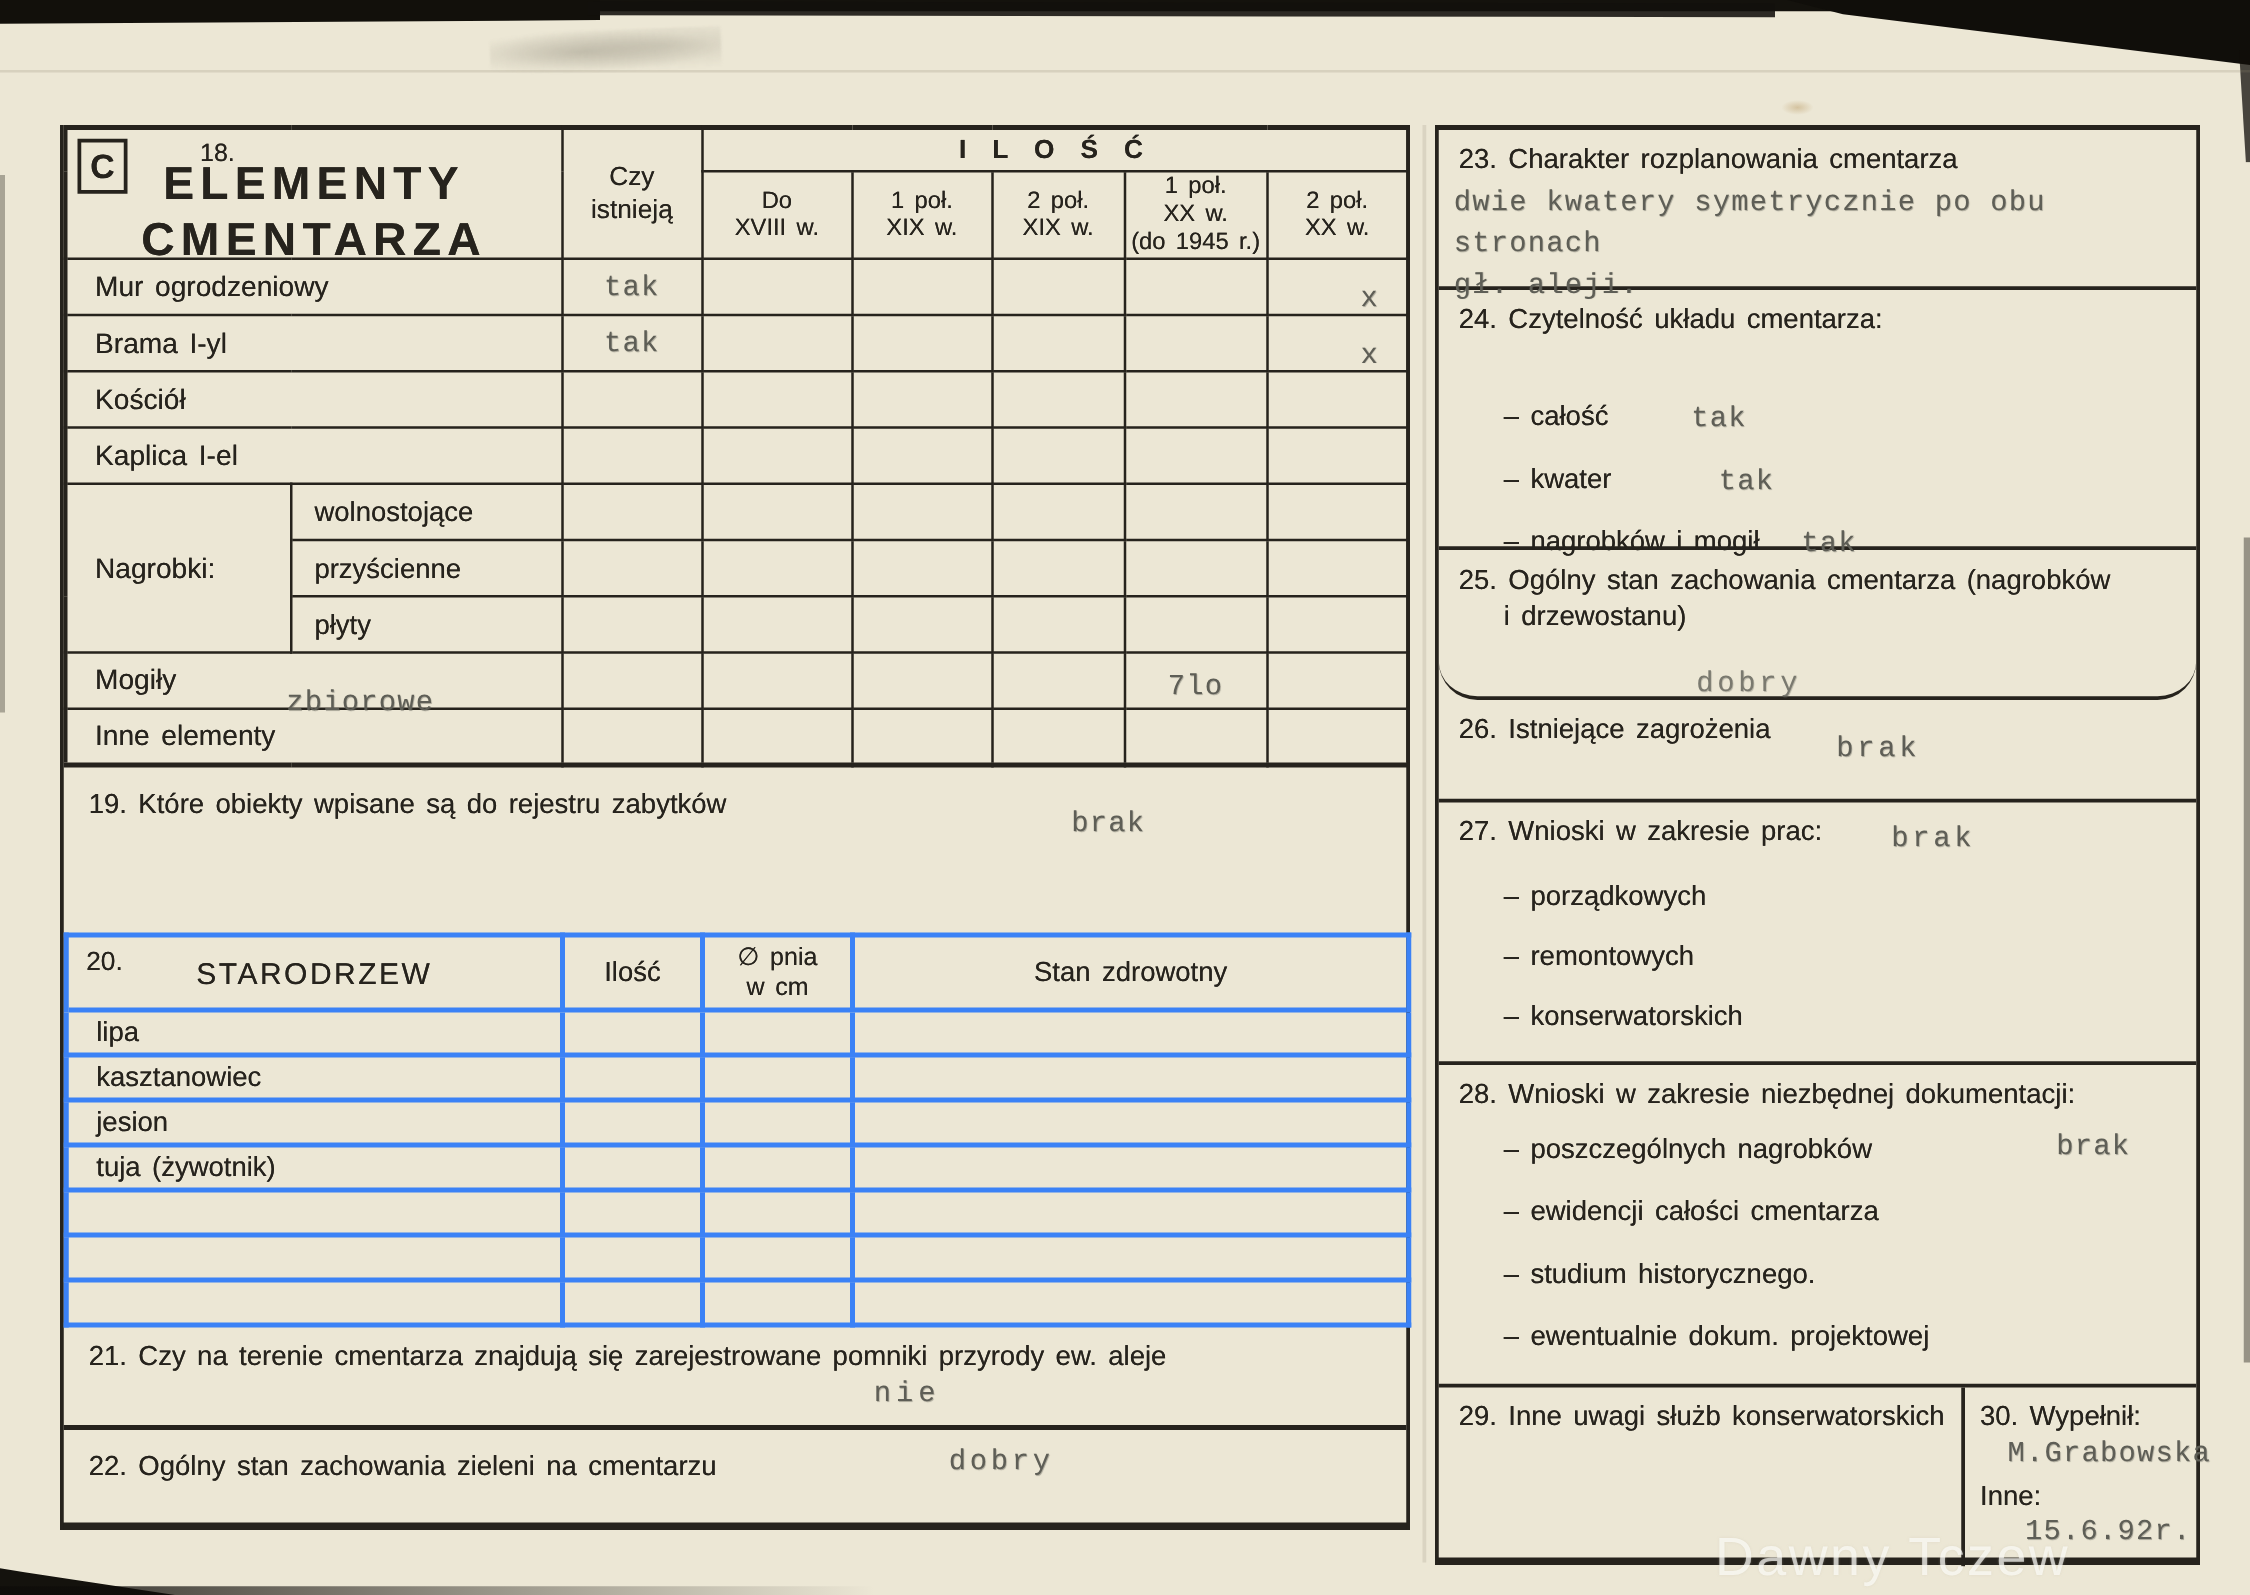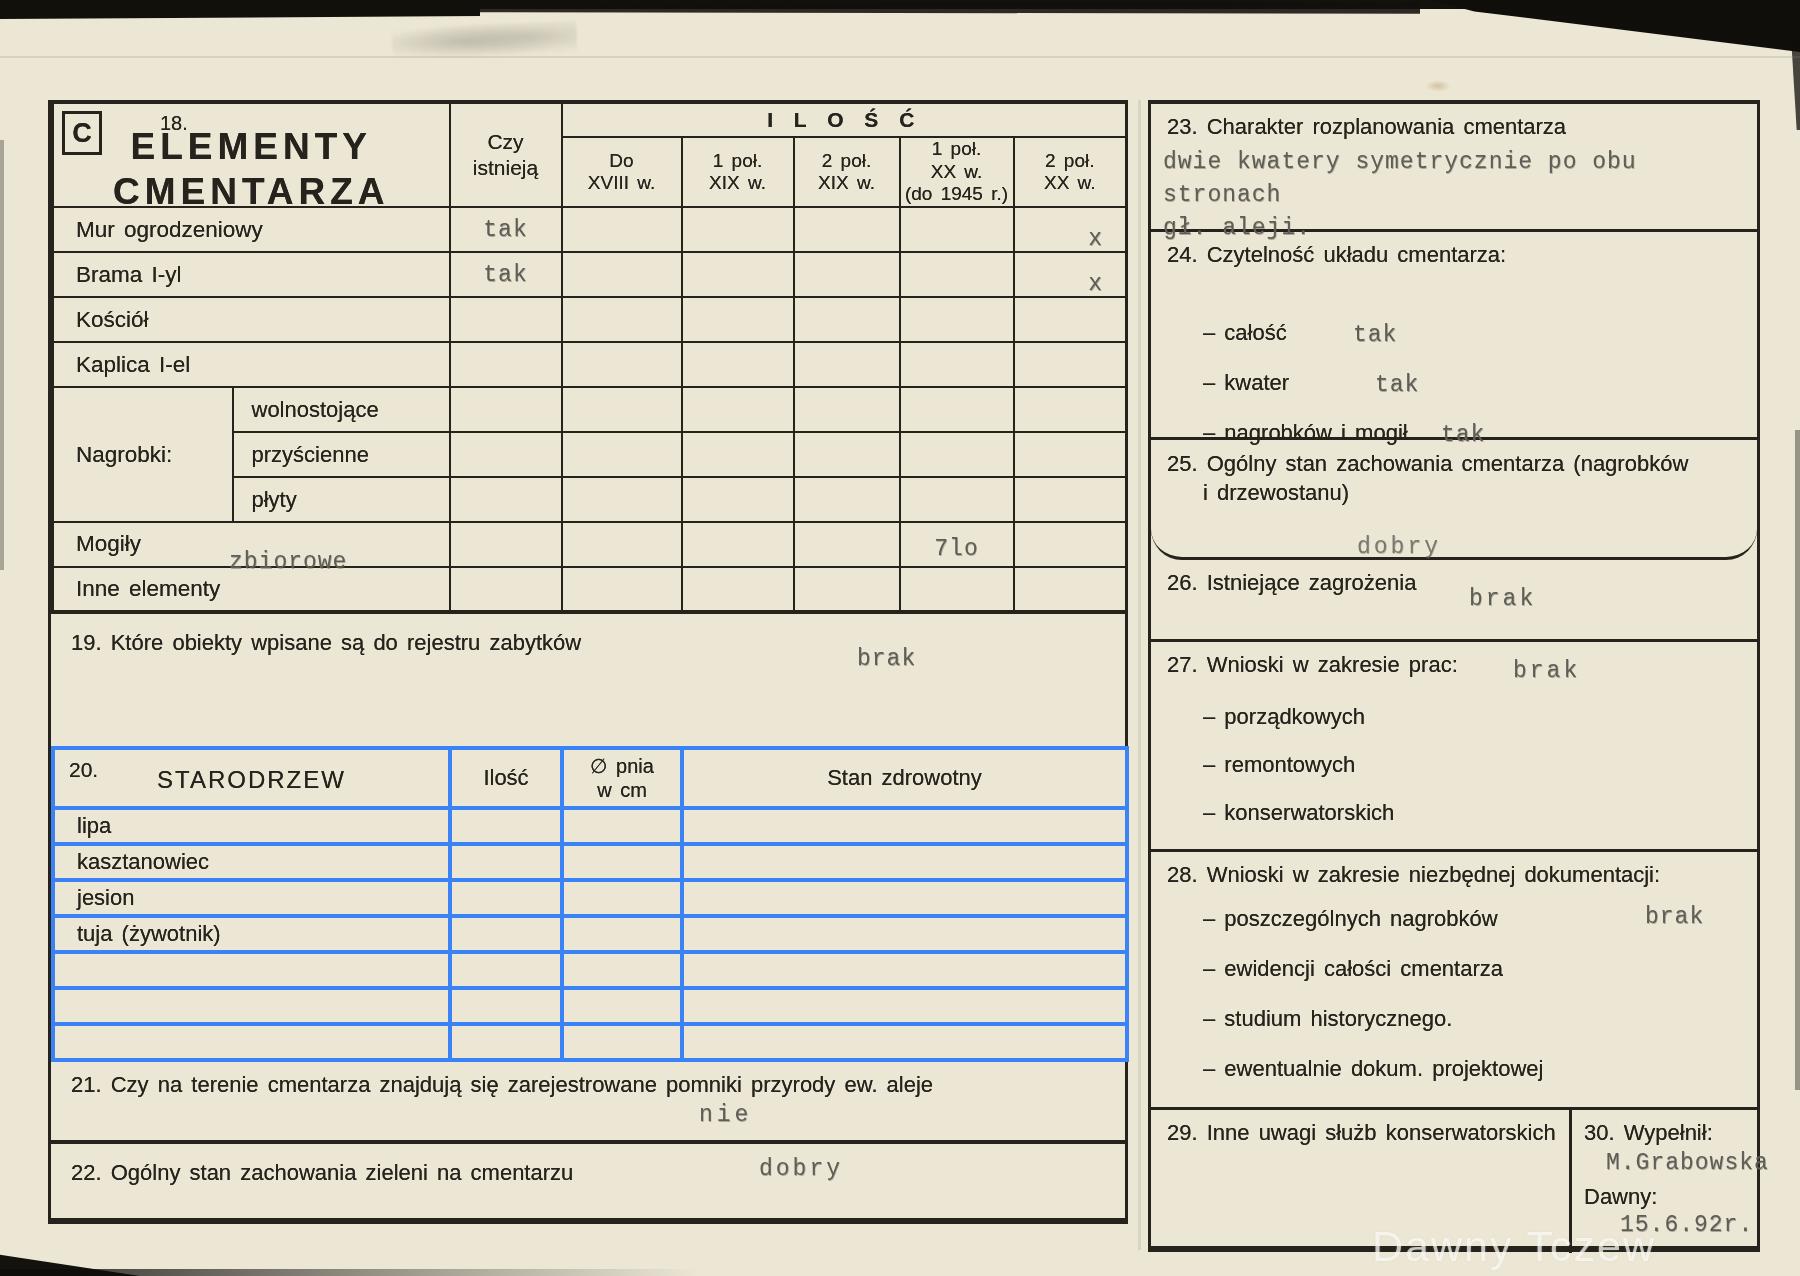--- a/index.html
+++ b/index.html
@@ -403,20 +403,20 @@
       <div class="item i3 print">– ewentualnie dokum. projektowej</div>
     </div>
 
     <div class="pbox b2930">
       <div class="b29">
         <div class="plabel print">29. Inne uwagi służb konserwatorskich</div>
       </div>
       <div class="b30">
         <div class="plabel print">30. Wypełnił:</div>
         <span class="typed v-name">M.Grabowska</span>
-        <div class="lbl-data print">Dawny:</div>
+        <div class="lbl-data print">Inne:</div>
         <span class="typed v-date">15.6.92r.</span>
       </div>
     </div>
   </div>
 
   <div class="abs watermark">Dawny Tczew</div>
 </div>
 
 </body></html>

